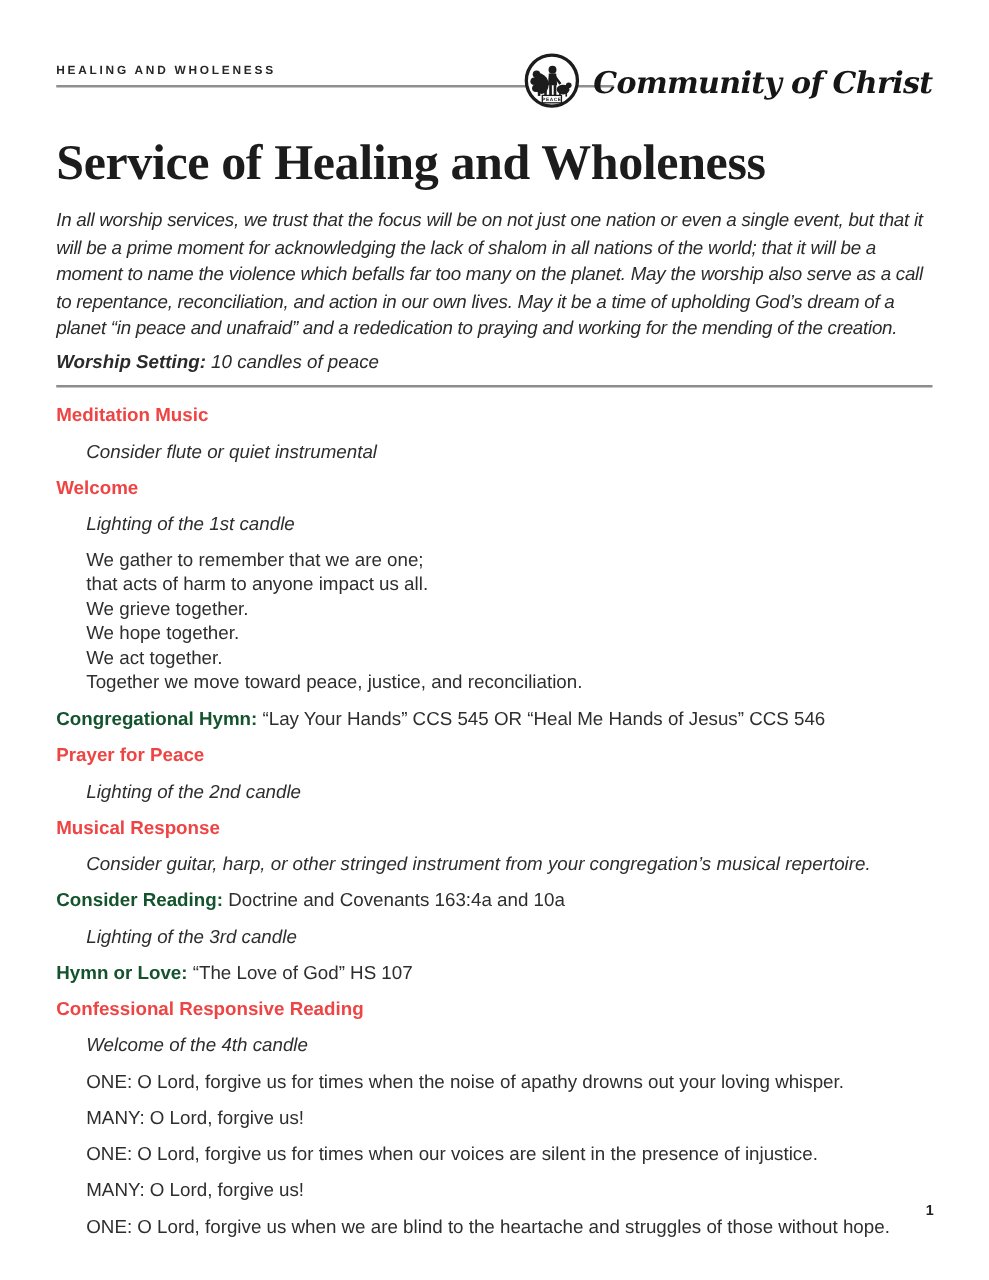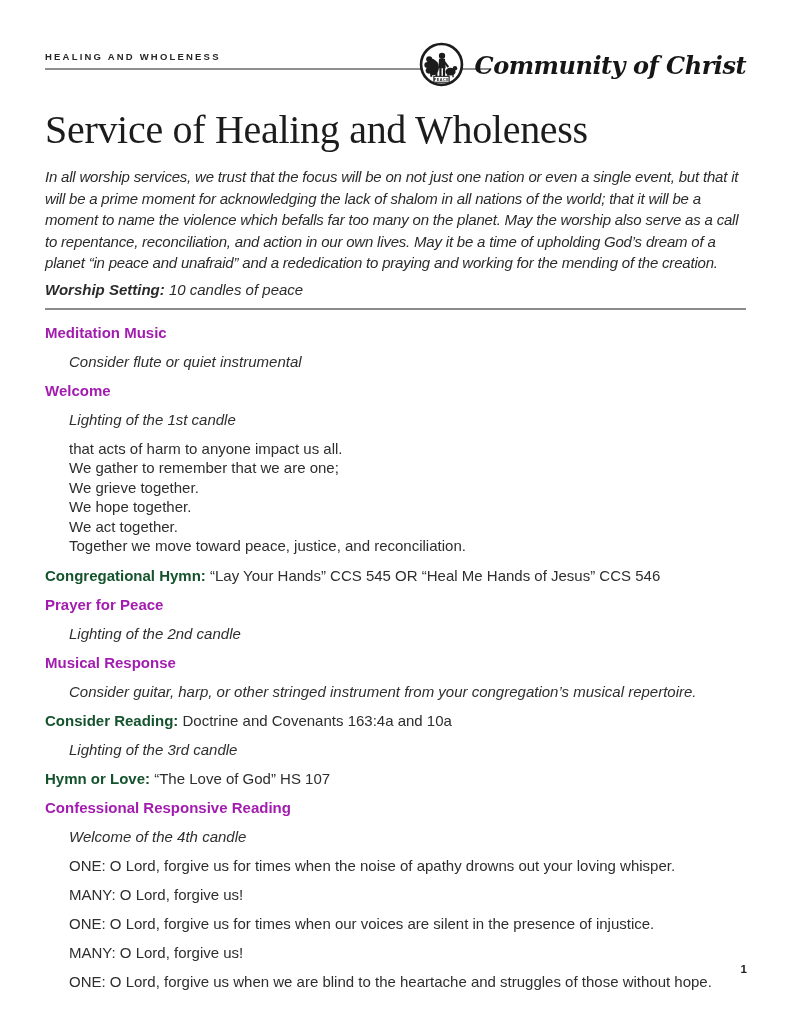--- a/index.html
+++ b/index.html
@@ -33,38 +33,38 @@
     font-family: "DejaVu Serif", serif;
     font-style: italic; font-weight: 600;
     font-size: 24px; color: #161616; letter-spacing: -0.5px;
     white-space: nowrap;
     text-align: center;
   }
   
   h1.title {
     margin-top: 13px;
     font-family: "Liberation Serif", "DejaVu Serif", serif;
-    font-weight: 400; font-size: 40px; line-height: 46px;
+    font-weight: 700; font-size: 40px; line-height: 46px;
     color: #1c1c1c; letter-spacing: -0.3px;
   }
   .intro {
     margin-top: 13px;
     font-style: italic; font-size: 15px; line-height: 21.5px;
     letter-spacing: -0.2px; color: #2b2b2b; width: 701px;
   }
   .worship-setting {
     margin-top: 6px; font-style: italic; font-size: 15px; line-height: 20px;
     color: #2b2b2b;
   }
   .worship-setting strong { font-weight: 700; }
   .divider { margin-top: 8px; height: 2px; background: #8c8c8c; width: 701px; }
   
   .service { margin-top: 13px; font-size: 15px; line-height: 19px; color: #2e2e2e; }
   .service > div { margin-bottom: 10px; }
-  .svc-heading { font-weight: 700; color: #a21caf; }
+  .svc-heading { font-weight: 700; color: #ef4444; }
   .svc-heading-inline strong { font-weight: 700; color: #14532d; }
   .svc-note { font-style: italic; padding-left: 24px; }
   .svc-reading { padding-left: 24px; }
   .svc-reading > div { line-height: 19.5px; }
   .svc-response { padding-left: 24px; }
   
   .page-number {
     position: absolute; top: 963px; right: 44px;
     font-size: 11.5px; font-weight: 700; color: #222;
   }
@@ -117,22 +117,22 @@
   <p class="worship-setting"><strong>Worship Setting:</strong> <span>10 candles of peace</span></p>
 
   <div class="divider"></div>
 
   <div class="service" id="service-list">
       <div class="svc-heading">Meditation Music</div>
       <div class="svc-note">Consider flute or quiet instrumental</div>
       <div class="svc-heading">Welcome</div>
       <div class="svc-note">Lighting of the 1st candle</div>
       <div class="svc-reading">
+        <div>We gather to remember that we are one;</div>
         <div>that acts of harm to anyone impact us all.</div>
-        <div>We gather to remember that we are one;</div>
         <div>We grieve together.</div>
         <div>We hope together.</div>
         <div>We act together.</div>
         <div>Together we move toward peace, justice, and reconciliation.</div>
       </div>
       <div class="svc-heading-inline"><strong>Congregational Hymn:</strong> <span>“Lay Your Hands” CCS 545 OR “Heal Me Hands of Jesus” CCS 546</span></div>
       <div class="svc-heading">Prayer for Peace</div>
       <div class="svc-note">Lighting of the 2nd candle</div>
       <div class="svc-heading">Musical Response</div>
       <div class="svc-note">Consider guitar, harp, or other stringed instrument from your congregation’s musical repertoire.</div>

